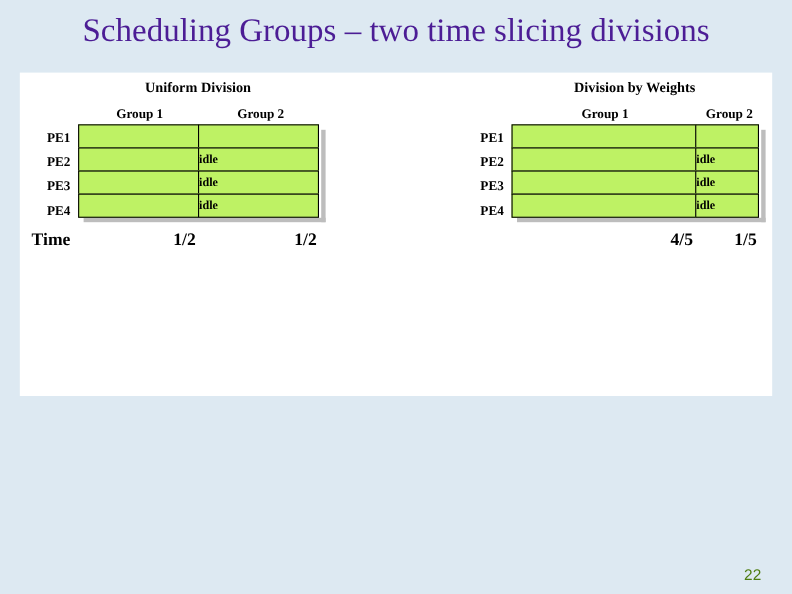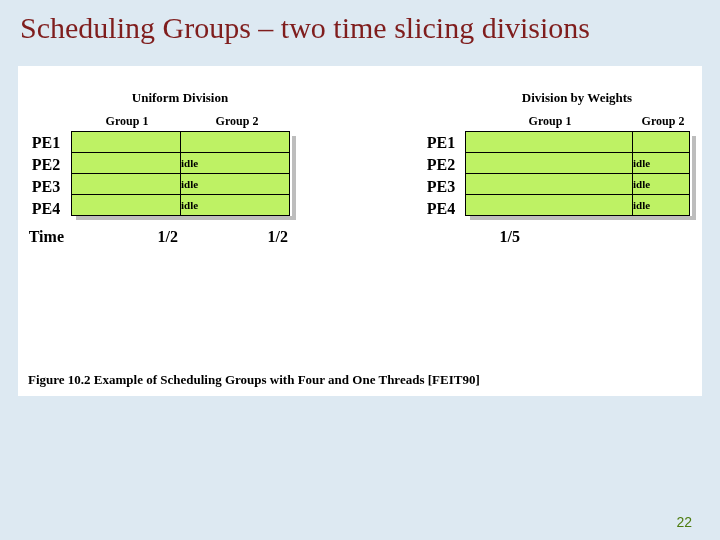--- a/index.html
+++ b/index.html
@@ -5,31 +5,32 @@
   * { box-sizing: border-box; margin: 0; padding: 0; }
   body {
     width: 720px;
     height: 540px;
     background: #dde9f2;
     font-family: "Times New Roman", serif;
     position: relative;
     overflow: hidden;
   }
   .title {
-    color: #7f1d1d;
+    text-align: center;
+    color: #4c1d95;
     font-size: 30px;
     font-weight: 400;
     padding: 10px 20px 8px 20px;
     line-height: 1.2;
   }
   .figure-area {
     background: #ffffff;
     margin: 12px 18px 0 18px;
-    padding: 24px 10px 30px 10px;
-    height: 330px;
+    padding: 6px 10px 30px 10px;
+    height: 294px;
     position: relative;
   }
   .diagrams {
     display: flex;
     justify-content: space-between;
     gap: 20px;
   }
   .diagram {
     display: flex;
     flex-direction: column;
@@ -40,23 +41,22 @@
     text-align: center;
     margin-bottom: 8px;
   }
   .table-wrap {
     display: flex;
   }
   .row-labels {
     display: flex;
     flex-direction: column;
     font-weight: bold;
-    font-size: 16px;
+    font-size: 12px;
     margin-right: 4px;
-    align-items: center;
   }
   .row-labels .spacer { height: 18px; }
   .row-labels .lbl { height: 22px; line-height: 22px; text-align: right; padding-right: 4px; white-space: nowrap; }
   .grid {
     display: flex;
     flex-direction: column;
   }
   .col-headers {
     display: flex;
     height: 18px;
@@ -219,22 +219,22 @@
             </div>
             <div class="row">
               <div class="cell g1"></div>
               <div class="cell g2">idle</div>
             </div>
           </div>
         </div>
       </div>
       <div class="time-row">
         <div class="time-lbl"></div>
+        <div class="time-val g1">4/5</div>
         <div class="time-val g2">1/5</div>
       </div>
     </div>
 
   </div>
 
-  <div class="caption">Figure 10.2   Example of Scheduling Groups with Four and One Threads [FEIT90]</div>
 </div>
 
 <div class="page-num">22</div>
 
 </body></html>

